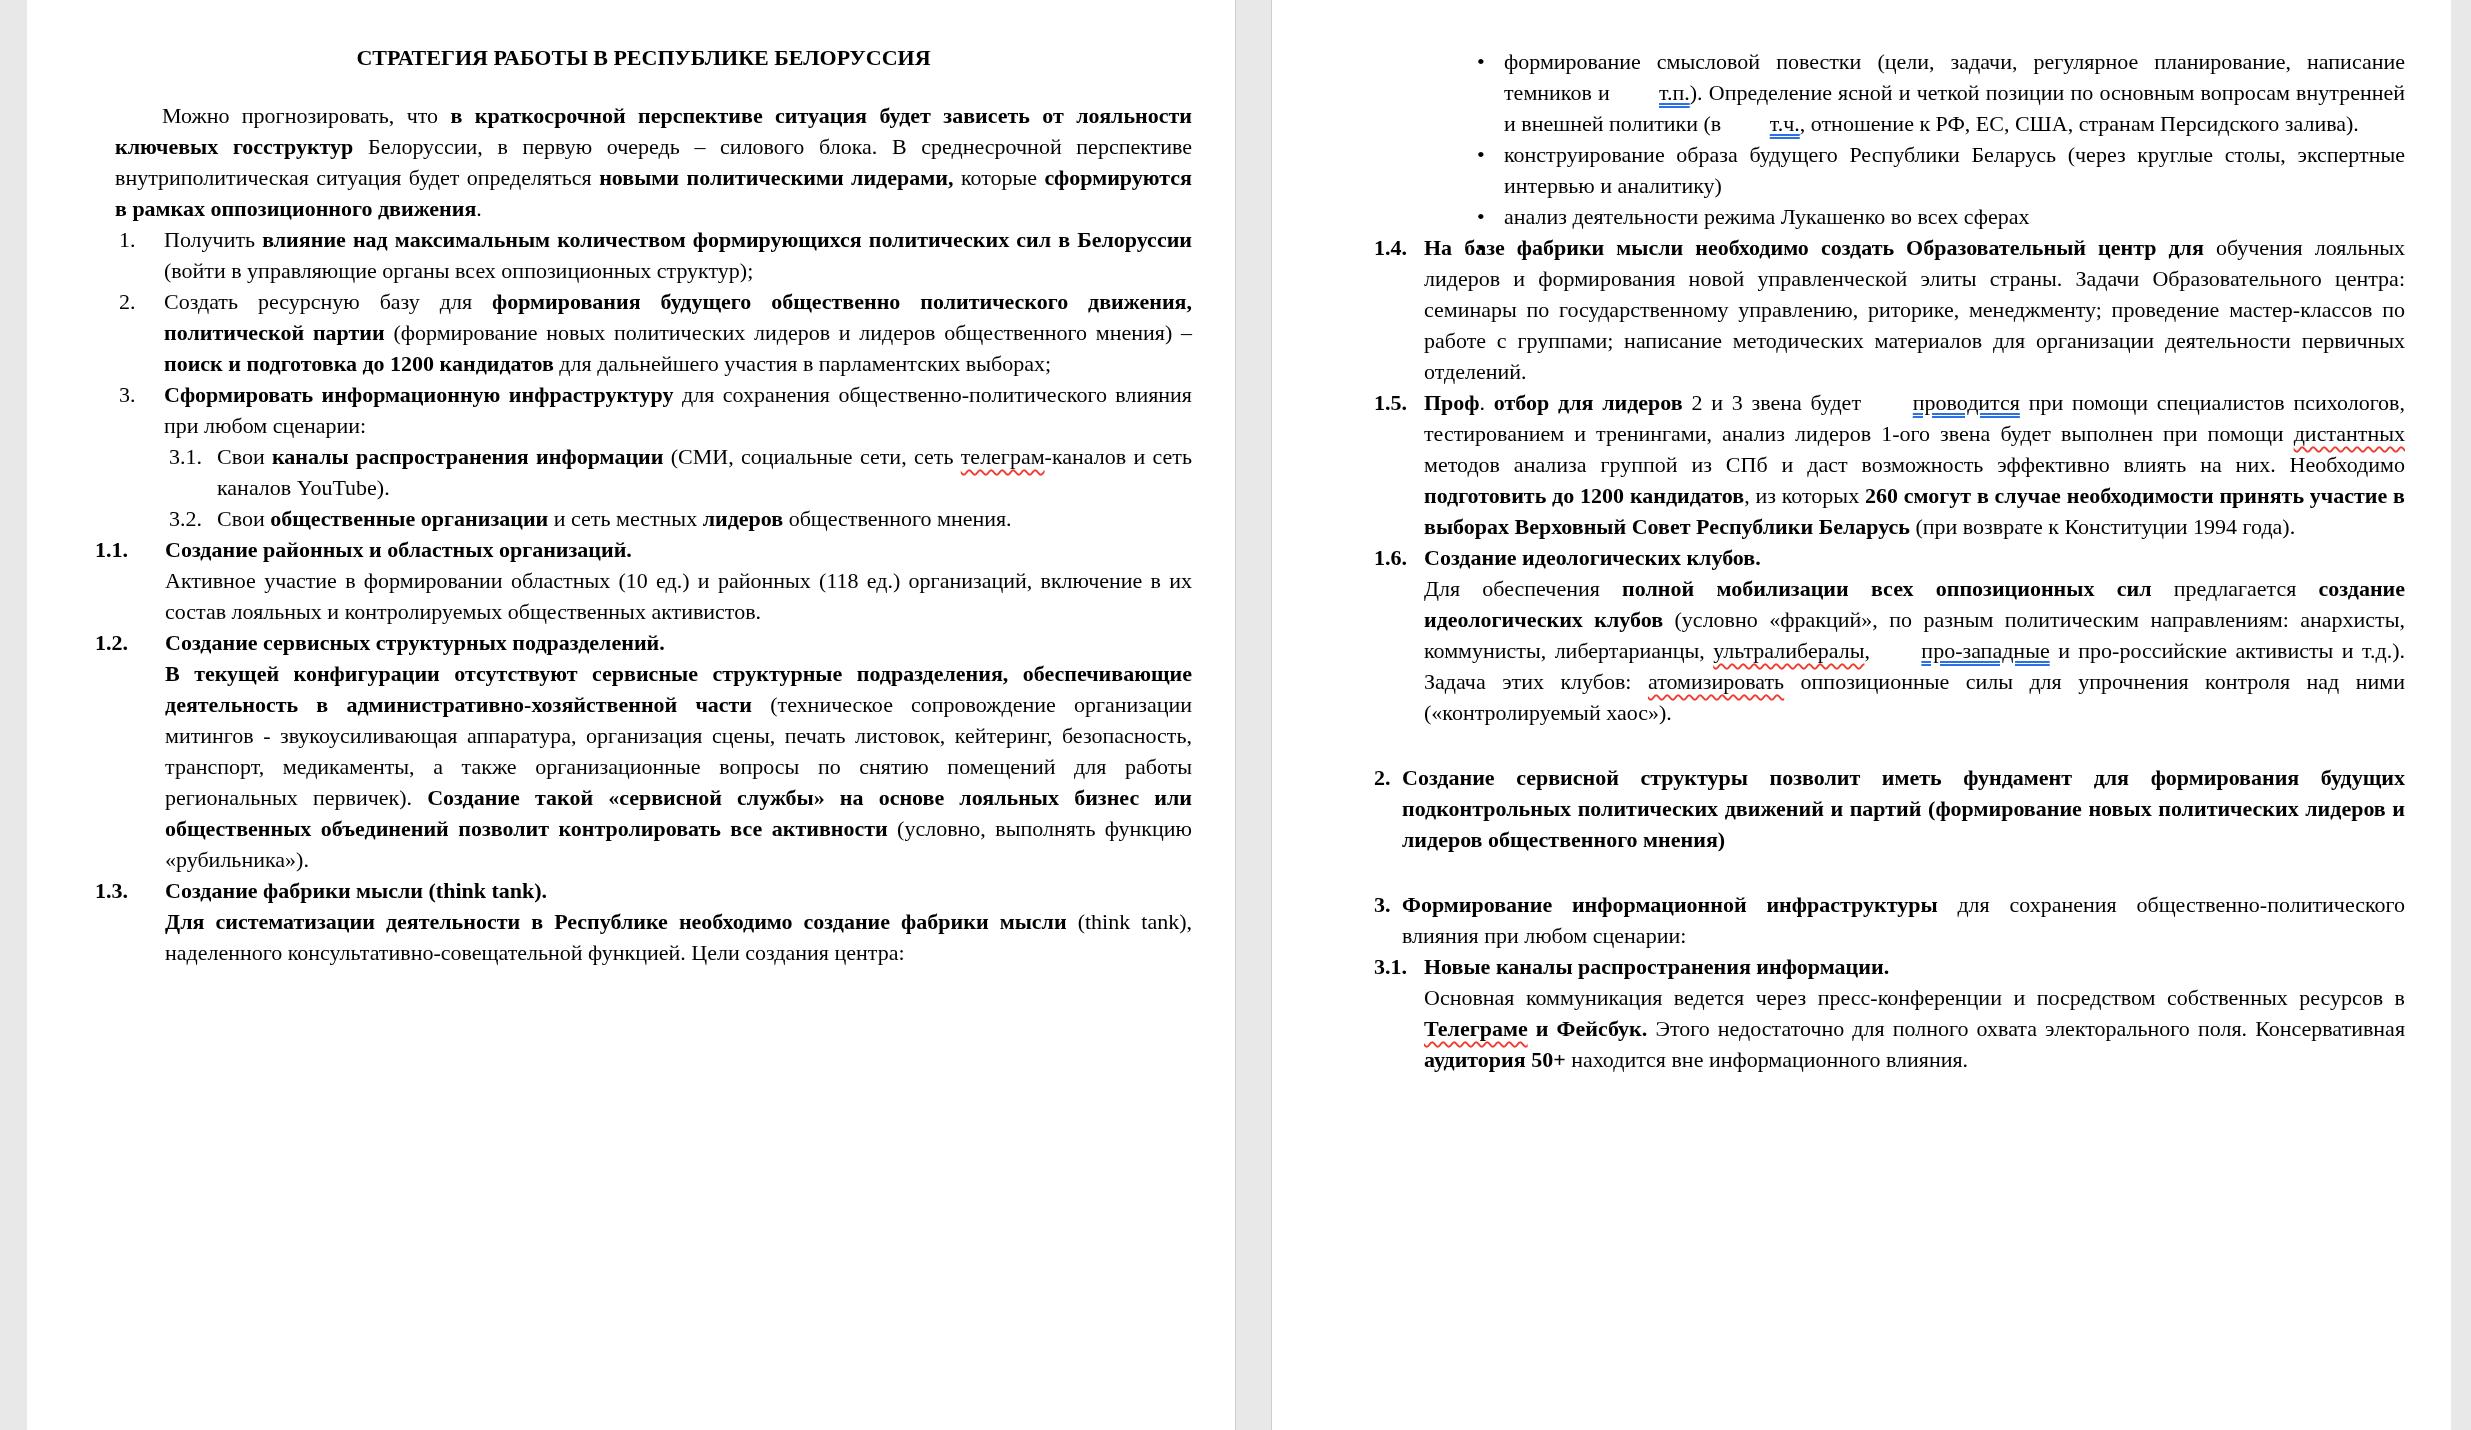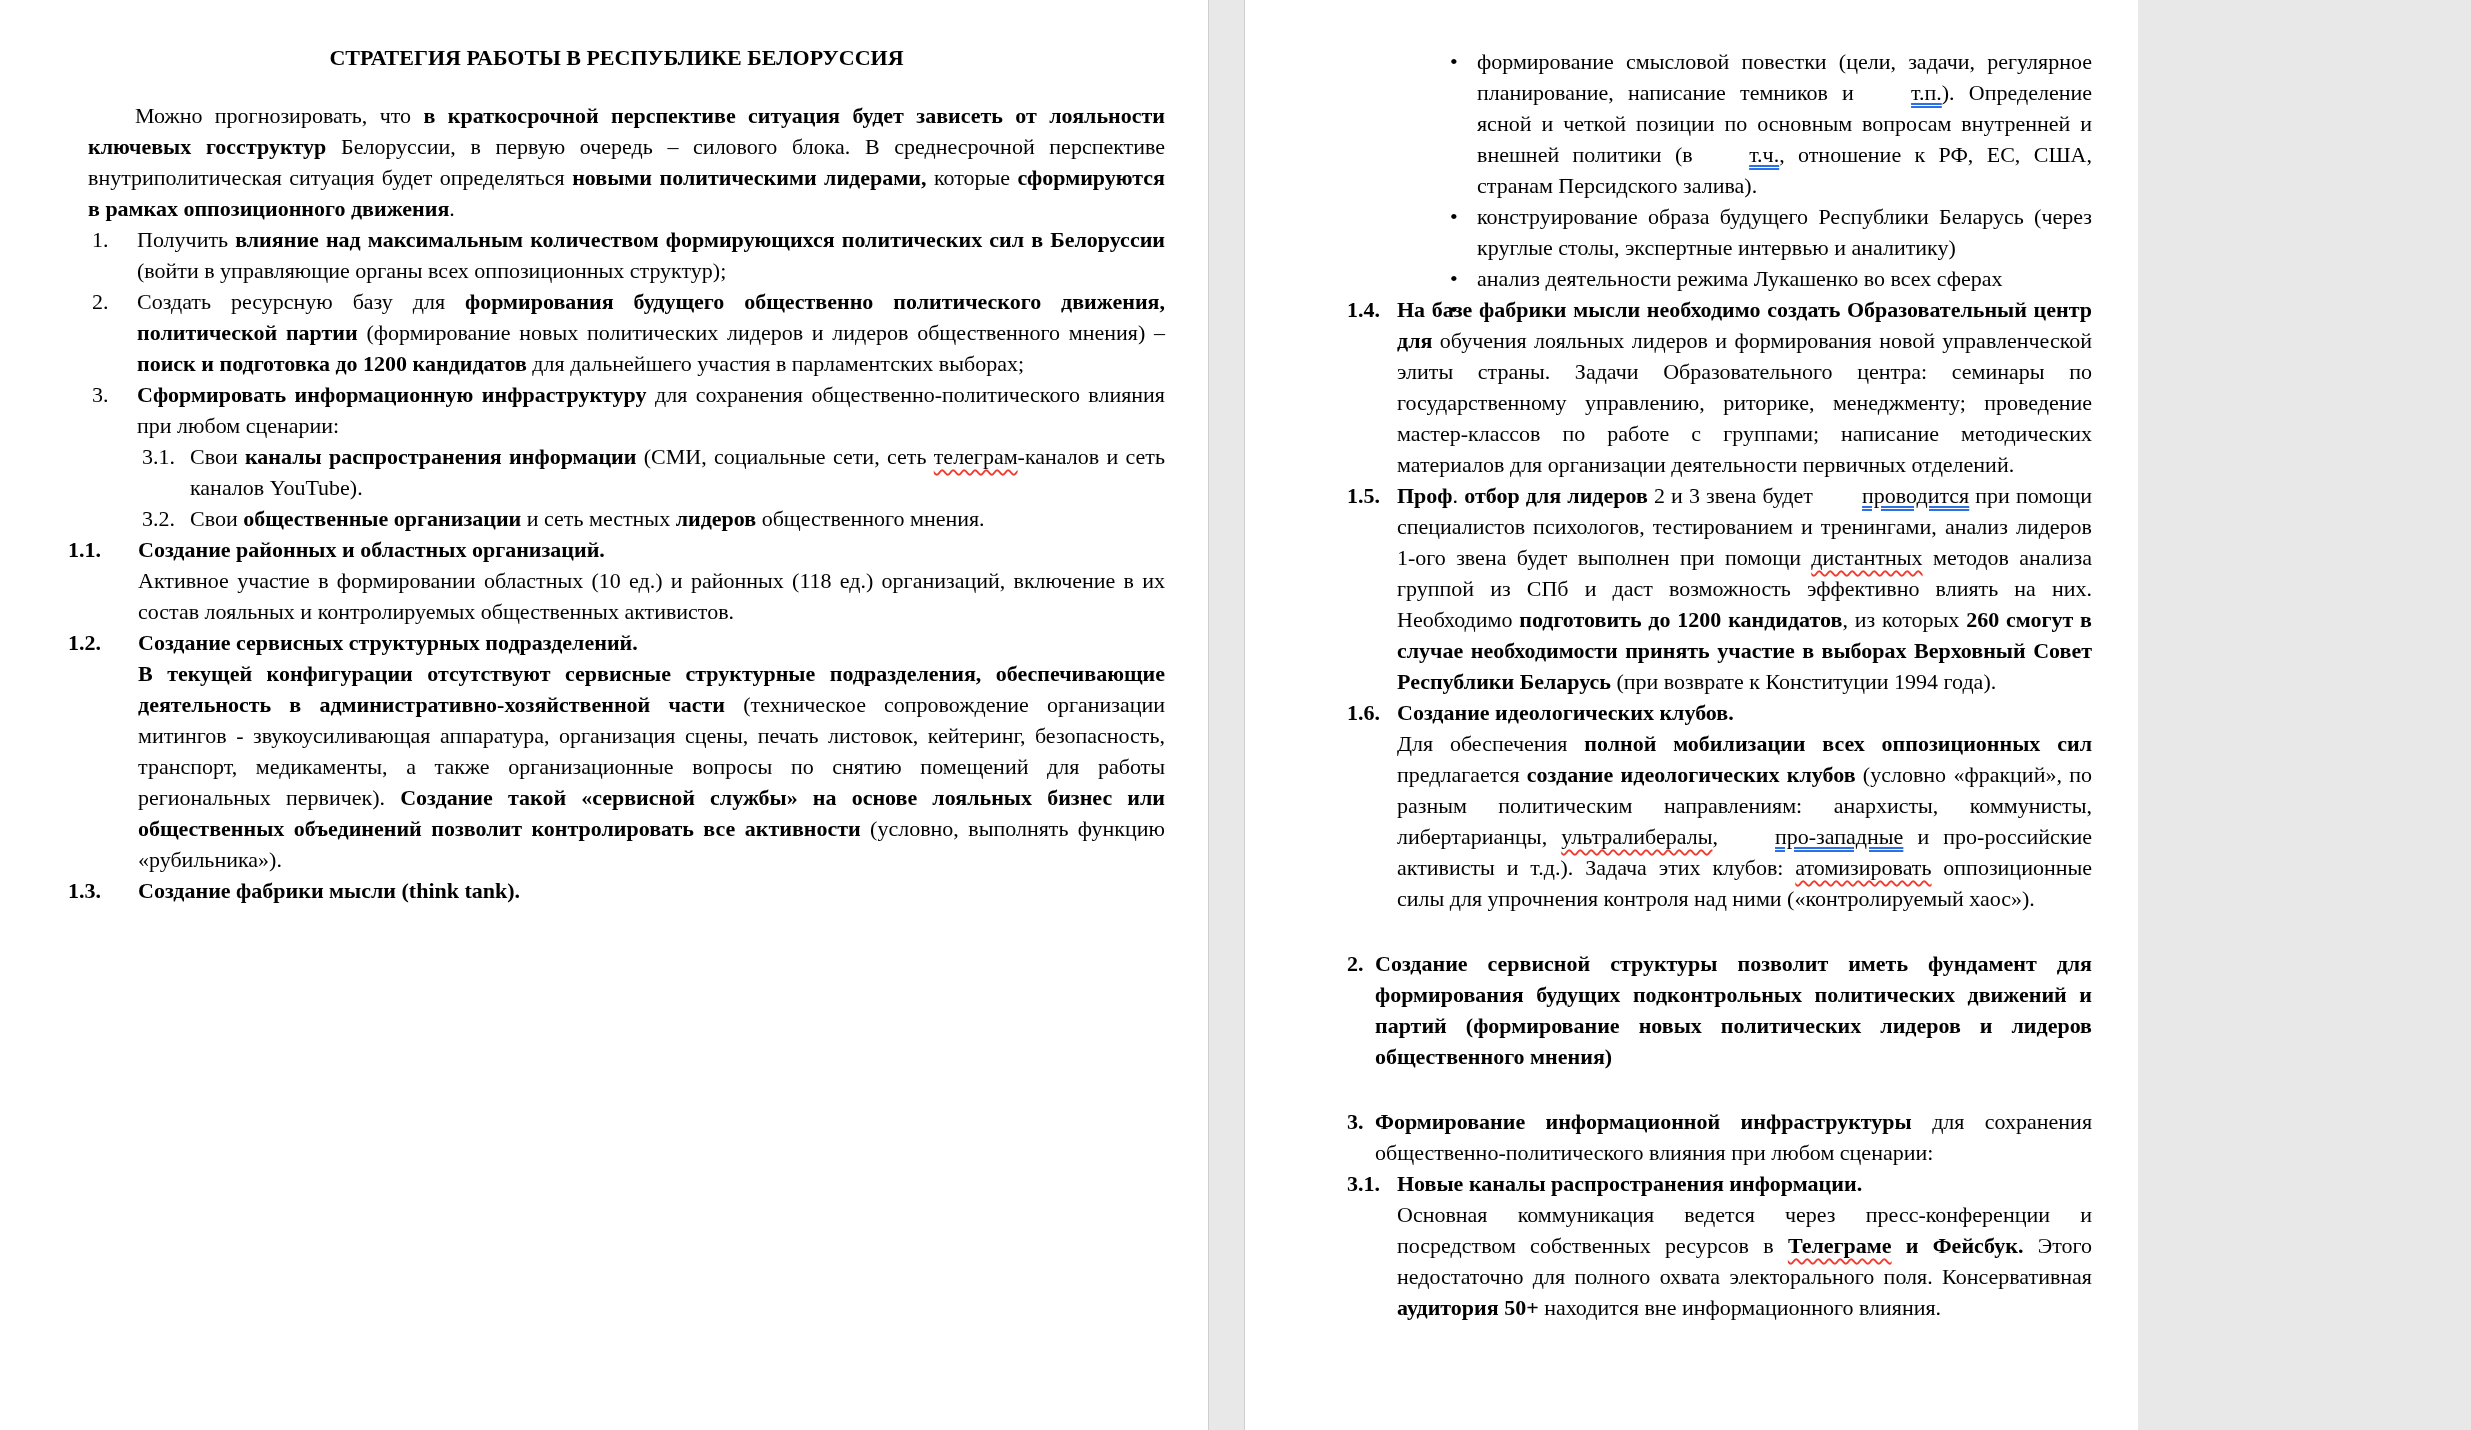--- a/index.html
+++ b/index.html
@@ -3,21 +3,21 @@
 <meta charset="utf-8">
 <style>
   * { margin: 0; padding: 0; box-sizing: border-box; }
   html, body { width: 2471px; height: 1430px; overflow: hidden; background: #e8e8e8; }
   body {
     font-family: "Liberation Serif", "DejaVu Serif", serif;
     font-size: 22px;
     line-height: 31px;
     color: #000;
   }
-  .screen { display: flex; width: 2138px; height: 1430px; }
+  .screen { display: flex; width: 2451px; height: 1430px; padding-left: 27px; }
   .page { background: #ffffff; overflow: hidden; }
   .page-left  { width: 1208px; padding: 42px 43px 0 68px; }
   .page-gap   { width: 37px; background: #e8e8e8;
                 border-left: 1px solid #cfcfcf; border-right: 1px solid #cfcfcf; }
   .page-right { flex: 1; padding: 46px 46px 0 102px; }
 
   .b { font-weight: bold; }
   .u-red {
     text-decoration: underline;
     text-decoration-style: wavy;
@@ -84,20 +84,21 @@
           <div class="ipara"><span>Активное участие в формировании областных (10 ед.) и районных (118 ед.) организаций, включение в их состав лояльных и контролируемых общественных активистов.</span></div>
         </div>
         <div class="item x1">
           <span class="num">1.2.</span>
           <div class="ipara"><span class="b">Создание сервисных структурных подразделений.</span></div>
           <div class="ipara"><span class="b">В текущей конфигурации отсутствуют сервисные структурные подразделения, обеспечивающие деятельность в административно-хозяйственной части</span><span> (техническое сопровождение организации митингов - звукоусиливающая аппаратура, организация сцены, печать листовок, кейтеринг, безопасность, транспорт, медикаменты, а также организационные вопросы по снятию помещений для работы региональных первичек). </span><span class="b">Создание такой «сервисной службы» на основе лояльных бизнес или общественных объединений позволит контролировать все активности</span><span> (условно, выполнять функцию «рубильника»).</span></div>
         </div>
         <div class="item x1">
           <span class="num">1.3.</span>
           <div class="ipara"><span class="b">Создание фабрики мысли (think tank).</span></div>
+          <div class="ipara"><span class="b">Для систематизации деятельности в Республике необходимо создание фабрики мысли</span><span> (think tank), наделенного консультативно-совещательной функцией. Цели создания центра:</span></div>
         </div>
       </div>
   </div>
   <div class="page-gap"></div>
   <div class="page page-right">
     <div class="content">
         <div class="bullets">
           <div class="bullet"><span class="marker">•</span><span>формирование смысловой повестки (цели, задачи, регулярное планирование, написание темников и </span><span class="u-blue">т.п.</span><span>). Определение ясной и четкой позиции по основным вопросам внутренней и внешней политики (в </span><span class="u-blue">т.ч.</span><span>, отношение к РФ, ЕС, США, странам Персидского залива).</span></div>
           <div class="bullet"><span class="marker">•</span><span>конструирование образа будущего Республики Беларусь (через круглые столы, экспертные интервью и аналитику)</span></div>
           <div class="bullet"><span class="marker">•</span><span>анализ деятельности режима Лукашенко во всех сферах</span></div>

